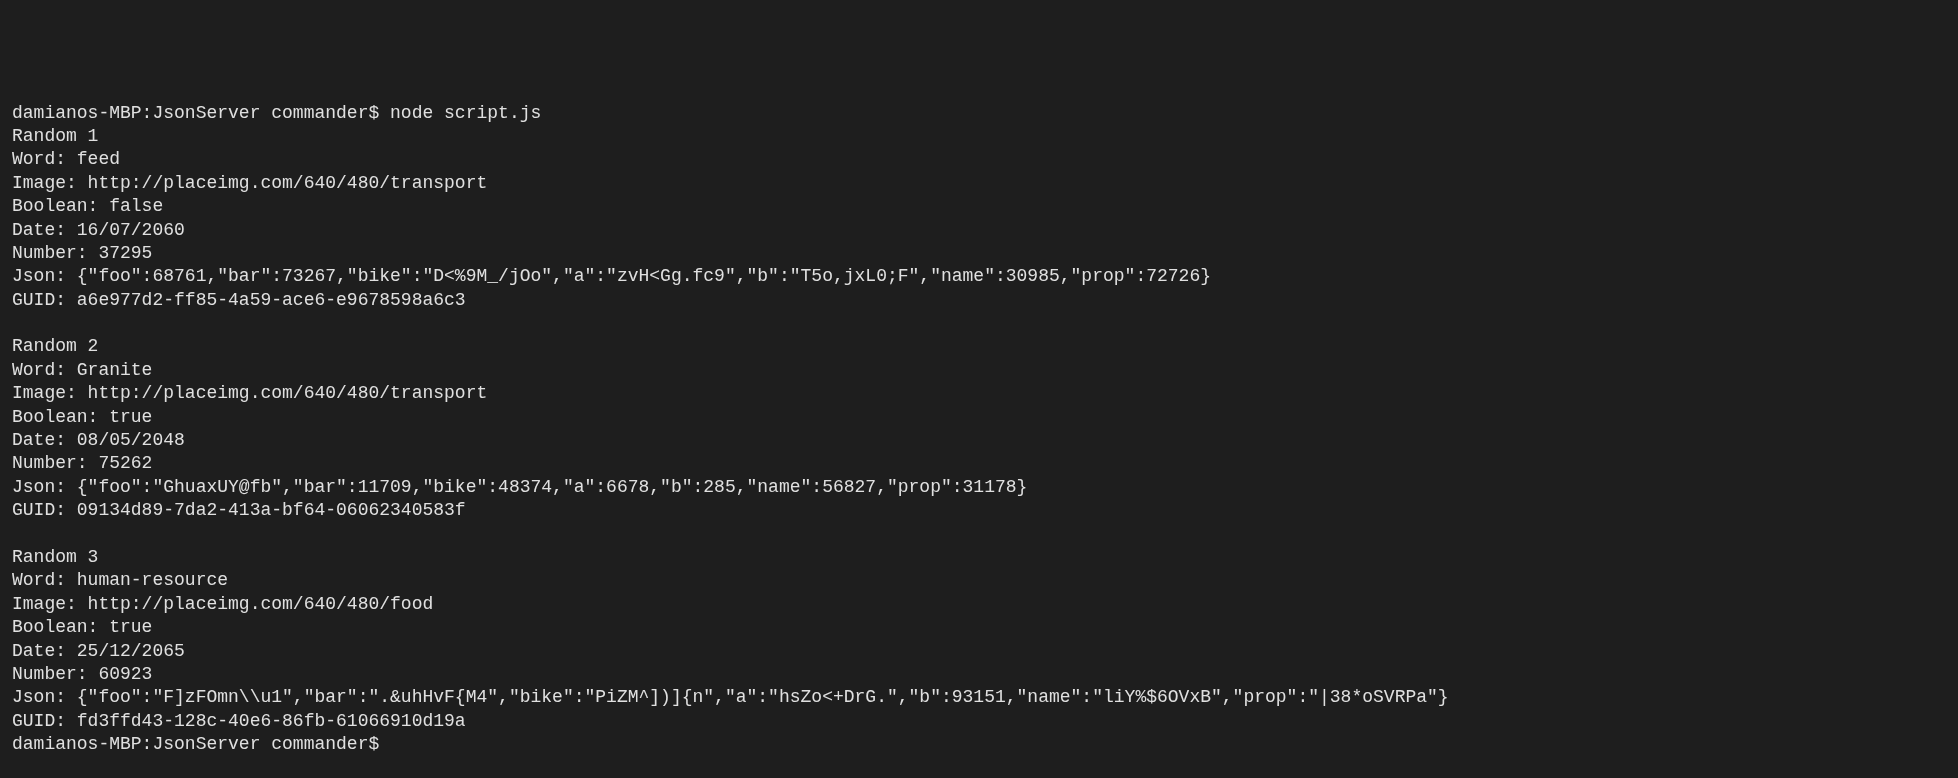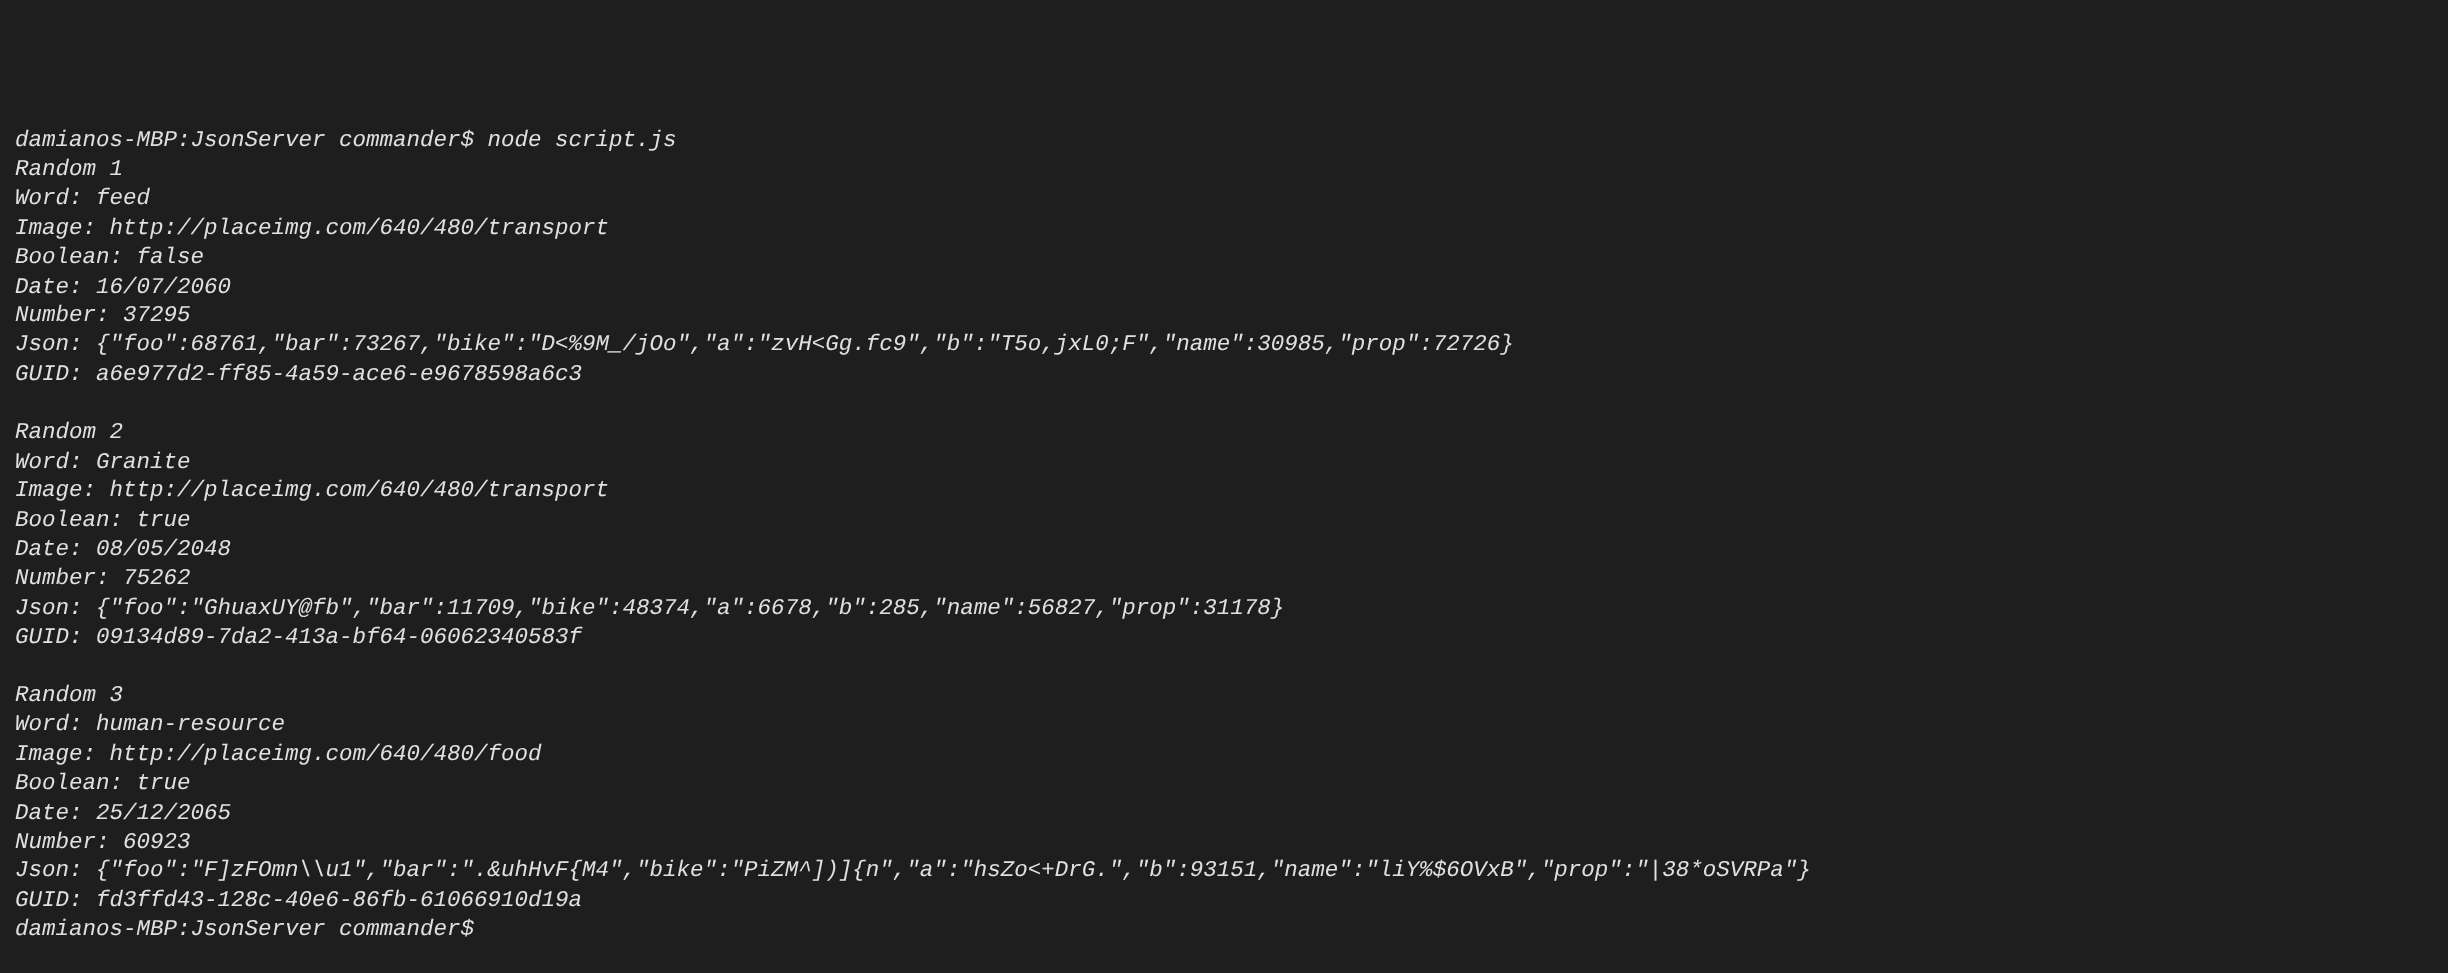--- a/index.html
+++ b/index.html
@@ -1,19 +1,18 @@
 <!DOCTYPE html>
 <html><head>
   <meta charset="utf-8">
   <style>
     * {
       margin: 0;
       padding: 0;
       box-sizing: border-box;
-      font-style: italic;
     }
     body {
       background-color: #1e1e1e;
       color: #e0e0e0;
       font-family: "Menlo", "Monaco", "Courier New", monospace;
       font-size: 18px;
       line-height: 1.3;
       padding: 8px 12px;
       white-space: pre;
       width: 1958px;

